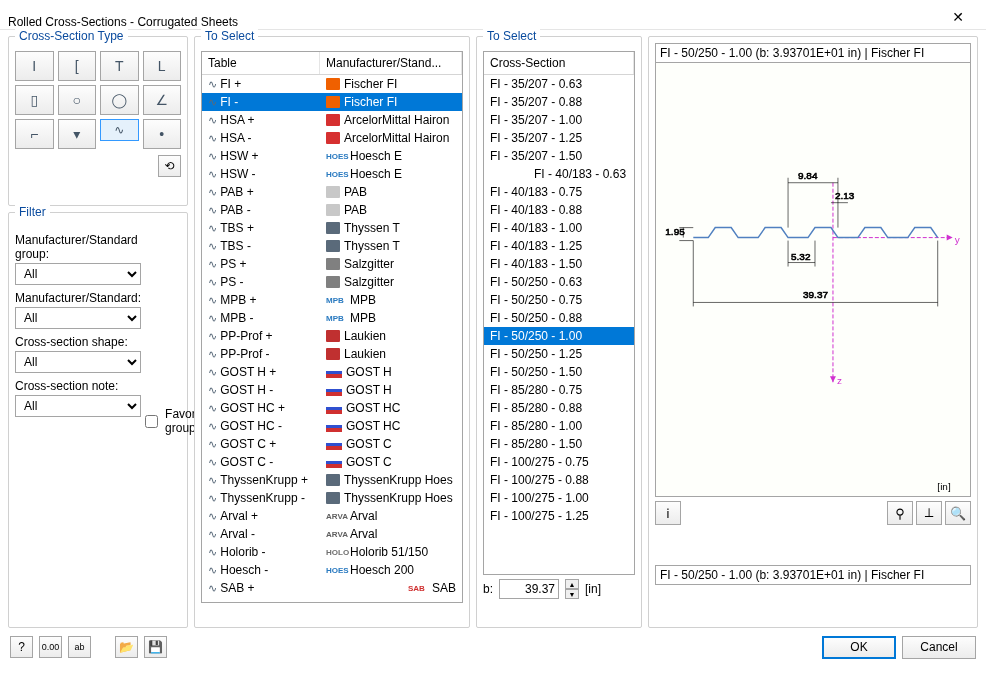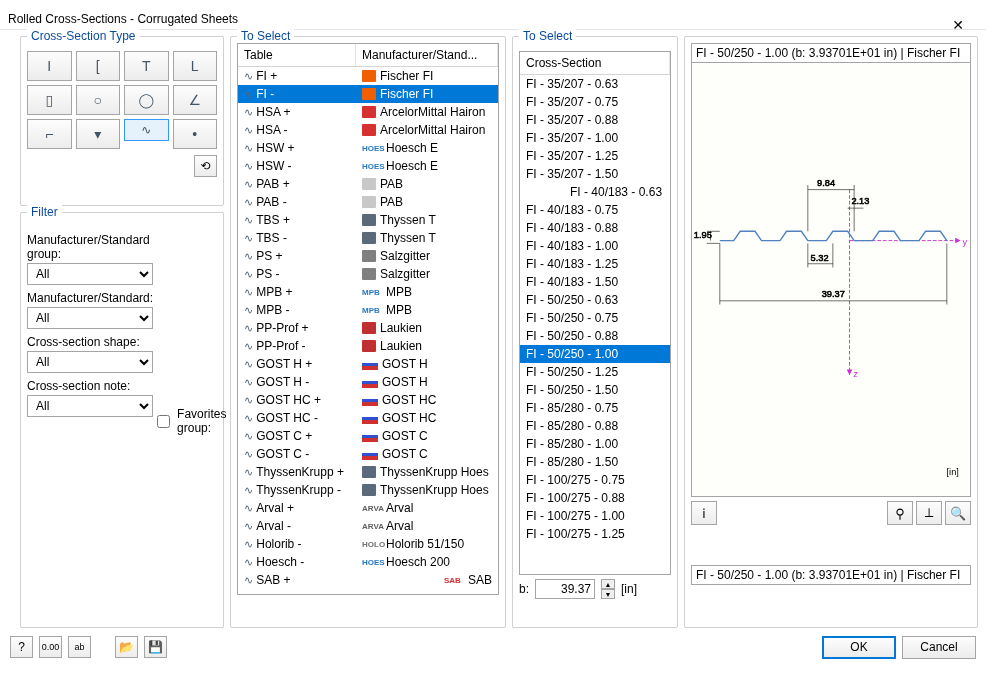--- a/index.html
+++ b/index.html
@@ -8,22 +8,22 @@
     font-family: "Segoe UI", Tahoma, sans-serif;
     font-size: 12px;
     background: #fff;
     color: #000;
     width: 986px; height: 677px;
     overflow: hidden;
   }
   .titlebar {
     height: 30px; background: #fff;
     border-bottom: 1px solid #e5e5e5;
-    display: flex; align-items: flex-start;
-    padding: 12px 8px;
+    display: flex; align-items: flex-end;
+    padding: 0 8px;
   }
   .titlebar .title { flex: 1; font-size: 12px; }
   .titlebar .close {
     width: 40px; height: 25px;
     display: flex; align-items: center; justify-content: center;
     font-size: 14px; cursor: pointer;
   }
   .main {
     display: flex; gap: 6px;
     padding: 6px 8px 0 8px;
@@ -37,21 +37,21 @@
     position: relative;
   }
   .groupbox > .legend {
     position: absolute;
     top: -8px; left: 6px;
     background: #fff;
     padding: 0 4px;
     color: #0a4b9e;
     font-size: 12px;
   }
-  .col-left { width: 204px; display: flex; flex-direction: column; gap: 6px; margin-left: 12px; }
+  .col-left { width: 180px; display: flex; flex-direction: column; gap: 6px; }
   .col-table { width: 276px; }
   .col-cross { width: 166px; }
   .col-right { flex: 1; display: flex; flex-direction: column; gap: 6px; }
   .typegrid {
     display: grid;
     grid-template-columns: repeat(4, 1fr);
     gap: 4px;
   }
   .typebtn {
     height: 30px;
@@ -239,21 +239,21 @@
       <div style="display:flex; gap:4px; margin-top:2px;">
         <select class="sel" style="flex:1" disabled=""><option>Grupa ulubione</option></select>
         <div class="hoverbtn">📂</div>
         <div class="hoverbtn">📑</div>
       </div>
     </div>
   </div>
 
   <div class="col-table groupbox">
     <div class="legend">To Select</div>
-    <div class="to-select-table" style="">
+    <div class="to-select-table" style="margin-top:8px;">
       <div class="thead">
         <div class="th" style="width:118px;">Table</div>
         <div class="th" style="flex:1;">Manufacturer/Stand...</div>
       </div>
       <div id="tableBody">
           <div class="trow">
             <div class="td" style="width: 118px;">
               <span class="wavy">∿</span>
               <span>FI +</span>
             </div>
@@ -548,23 +548,20 @@
 
   <div class="col-cross groupbox">
     <div class="legend">To Select</div>
     <div class="cross-table" style="margin-top:8px;">
       <div class="thead">
         <div class="th" style="flex:1;">Cross-Section</div>
       </div>
       <div id="crossBody">
           <div class="trow">
             <div class="td" style="flex: 1 1 0%;">FI - 35/207 - 0.63</div>
-          </div>
-          <div class="trow">
-            <div class="td" style="flex: 1 1 0%;">FI - 35/207 - 0.75</div>
           </div>
           <div class="trow">
             <div class="td" style="flex: 1 1 0%;">FI - 35/207 - 0.88</div>
           </div>
           <div class="trow">
             <div class="td" style="flex: 1 1 0%;">FI - 35/207 - 1.00</div>
           </div>
           <div class="trow">
             <div class="td" style="flex: 1 1 0%;">FI - 35/207 - 1.25</div>
           </div>

